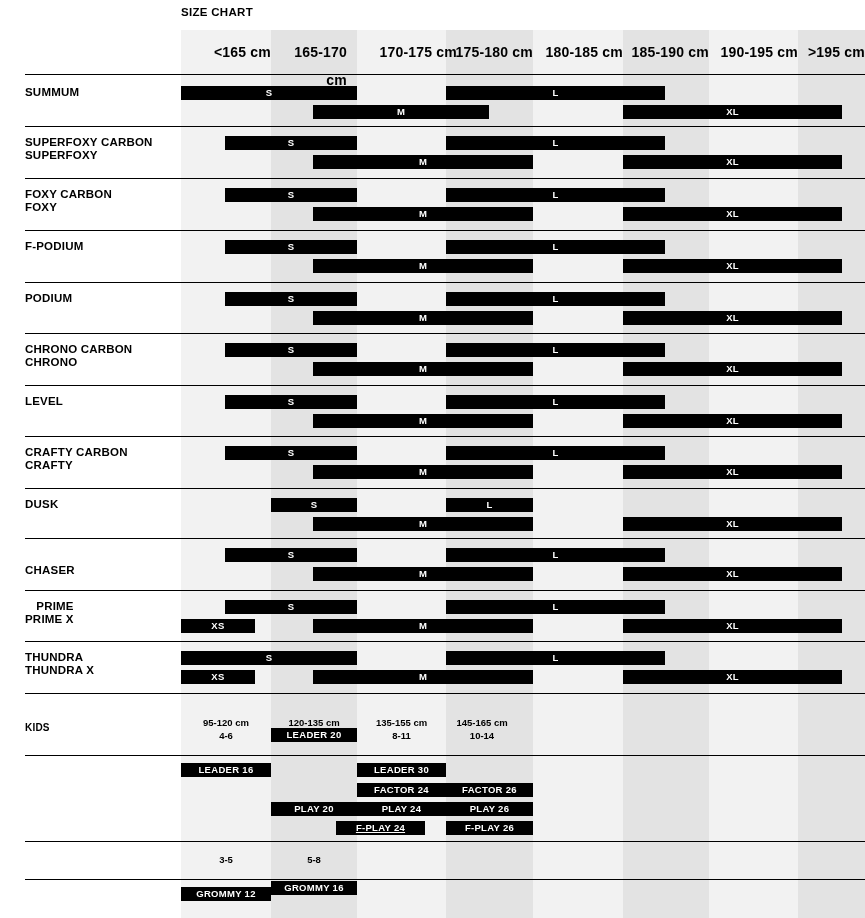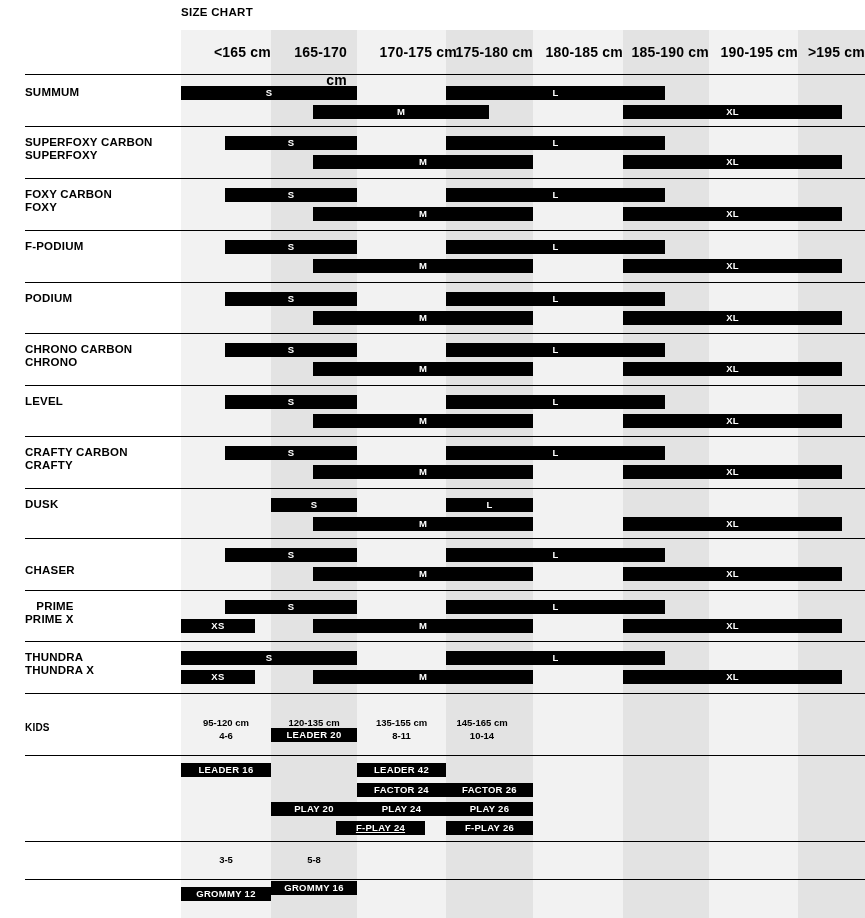--- a/index.html
+++ b/index.html
@@ -223,21 +223,21 @@
       <div class="kidhead" style="left: 181px; width: 90px; top: 716px;">95-120 cm
 4-6</div>
       <div class="kidhead" style="left: 271px; width: 86px; top: 716px;">120-135 cm
 6-8</div>
       <div class="kidhead" style="left: 357px; width: 89px; top: 716px;">135-155 cm
 8-11</div>
       <div class="kidhead" style="left: 446px; width: 72px; top: 716px;">145-165 cm
 10-14</div>
       <div class="bar" style="left: 181px; width: 90px; top: 763px;">LEADER 16</div>
       <div class="bar" style="left: 271px; width: 86px; top: 728px;">LEADER 20</div>
-      <div class="bar" style="left: 357px; width: 89px; top: 763px;">LEADER 42</div>
+      <div class="bar" style="left: 357px; width: 89px; top: 763px;">LEADER 30</div>
       <div class="bar" style="left: 357px; width: 89px; top: 783px;">FACTOR 24</div>
       <div class="bar" style="left: 446px; width: 87px; top: 783px;">FACTOR 26</div>
       <div class="bar" style="left: 271px; width: 86px; top: 802px;">PLAY 20</div>
       <div class="bar" style="left: 357px; width: 89px; top: 802px;">PLAY 24</div>
       <div class="bar" style="left: 446px; width: 87px; top: 802px;">PLAY 26</div>
       <div class="bar" style="left: 336px; width: 89px; top: 821px; text-decoration: underline;">F-PLAY 24</div>
       <div class="bar" style="left: 446px; width: 87px; top: 821px;">F-PLAY 26</div>
       <div class="bar" style="left: 181px; width: 90px; top: 887px;">GROMMY 12</div>
       <div class="bar" style="left: 271px; width: 86px; top: 881px; text-align: center;">GROMMY 16</div>
       <div class="kidage" style="left: 181px; width: 90px; top: 854px;">3-5</div>

